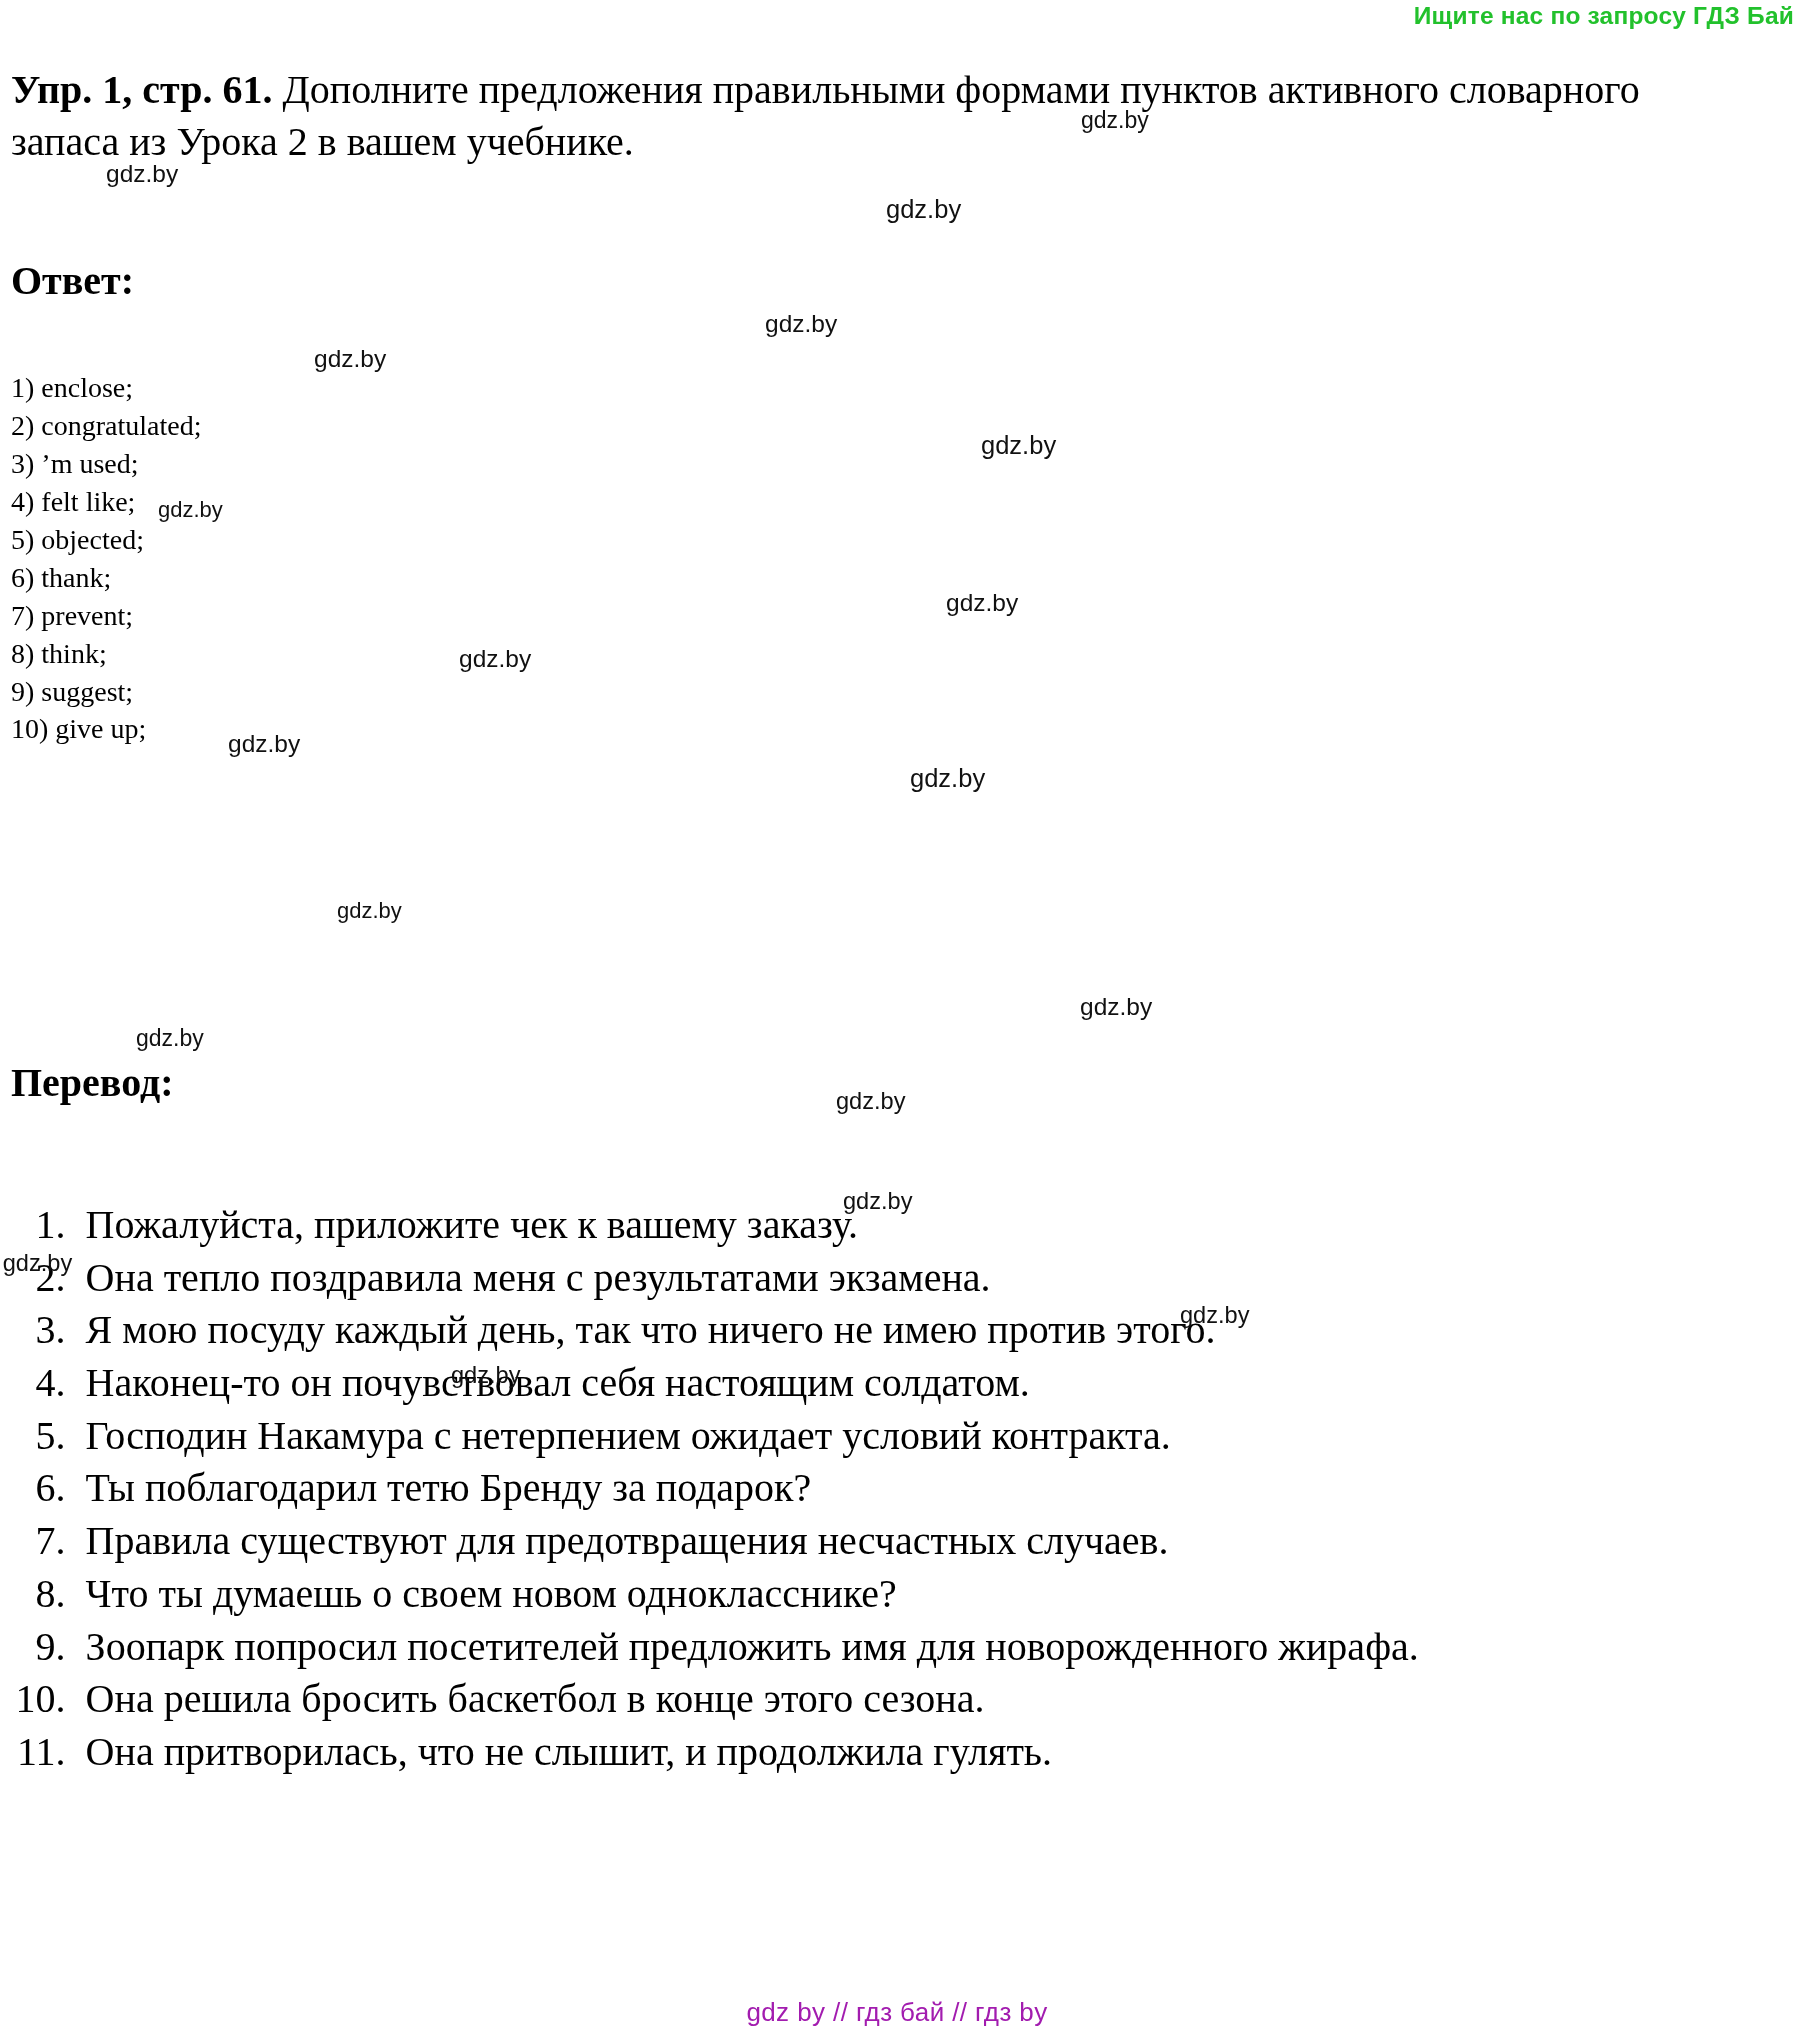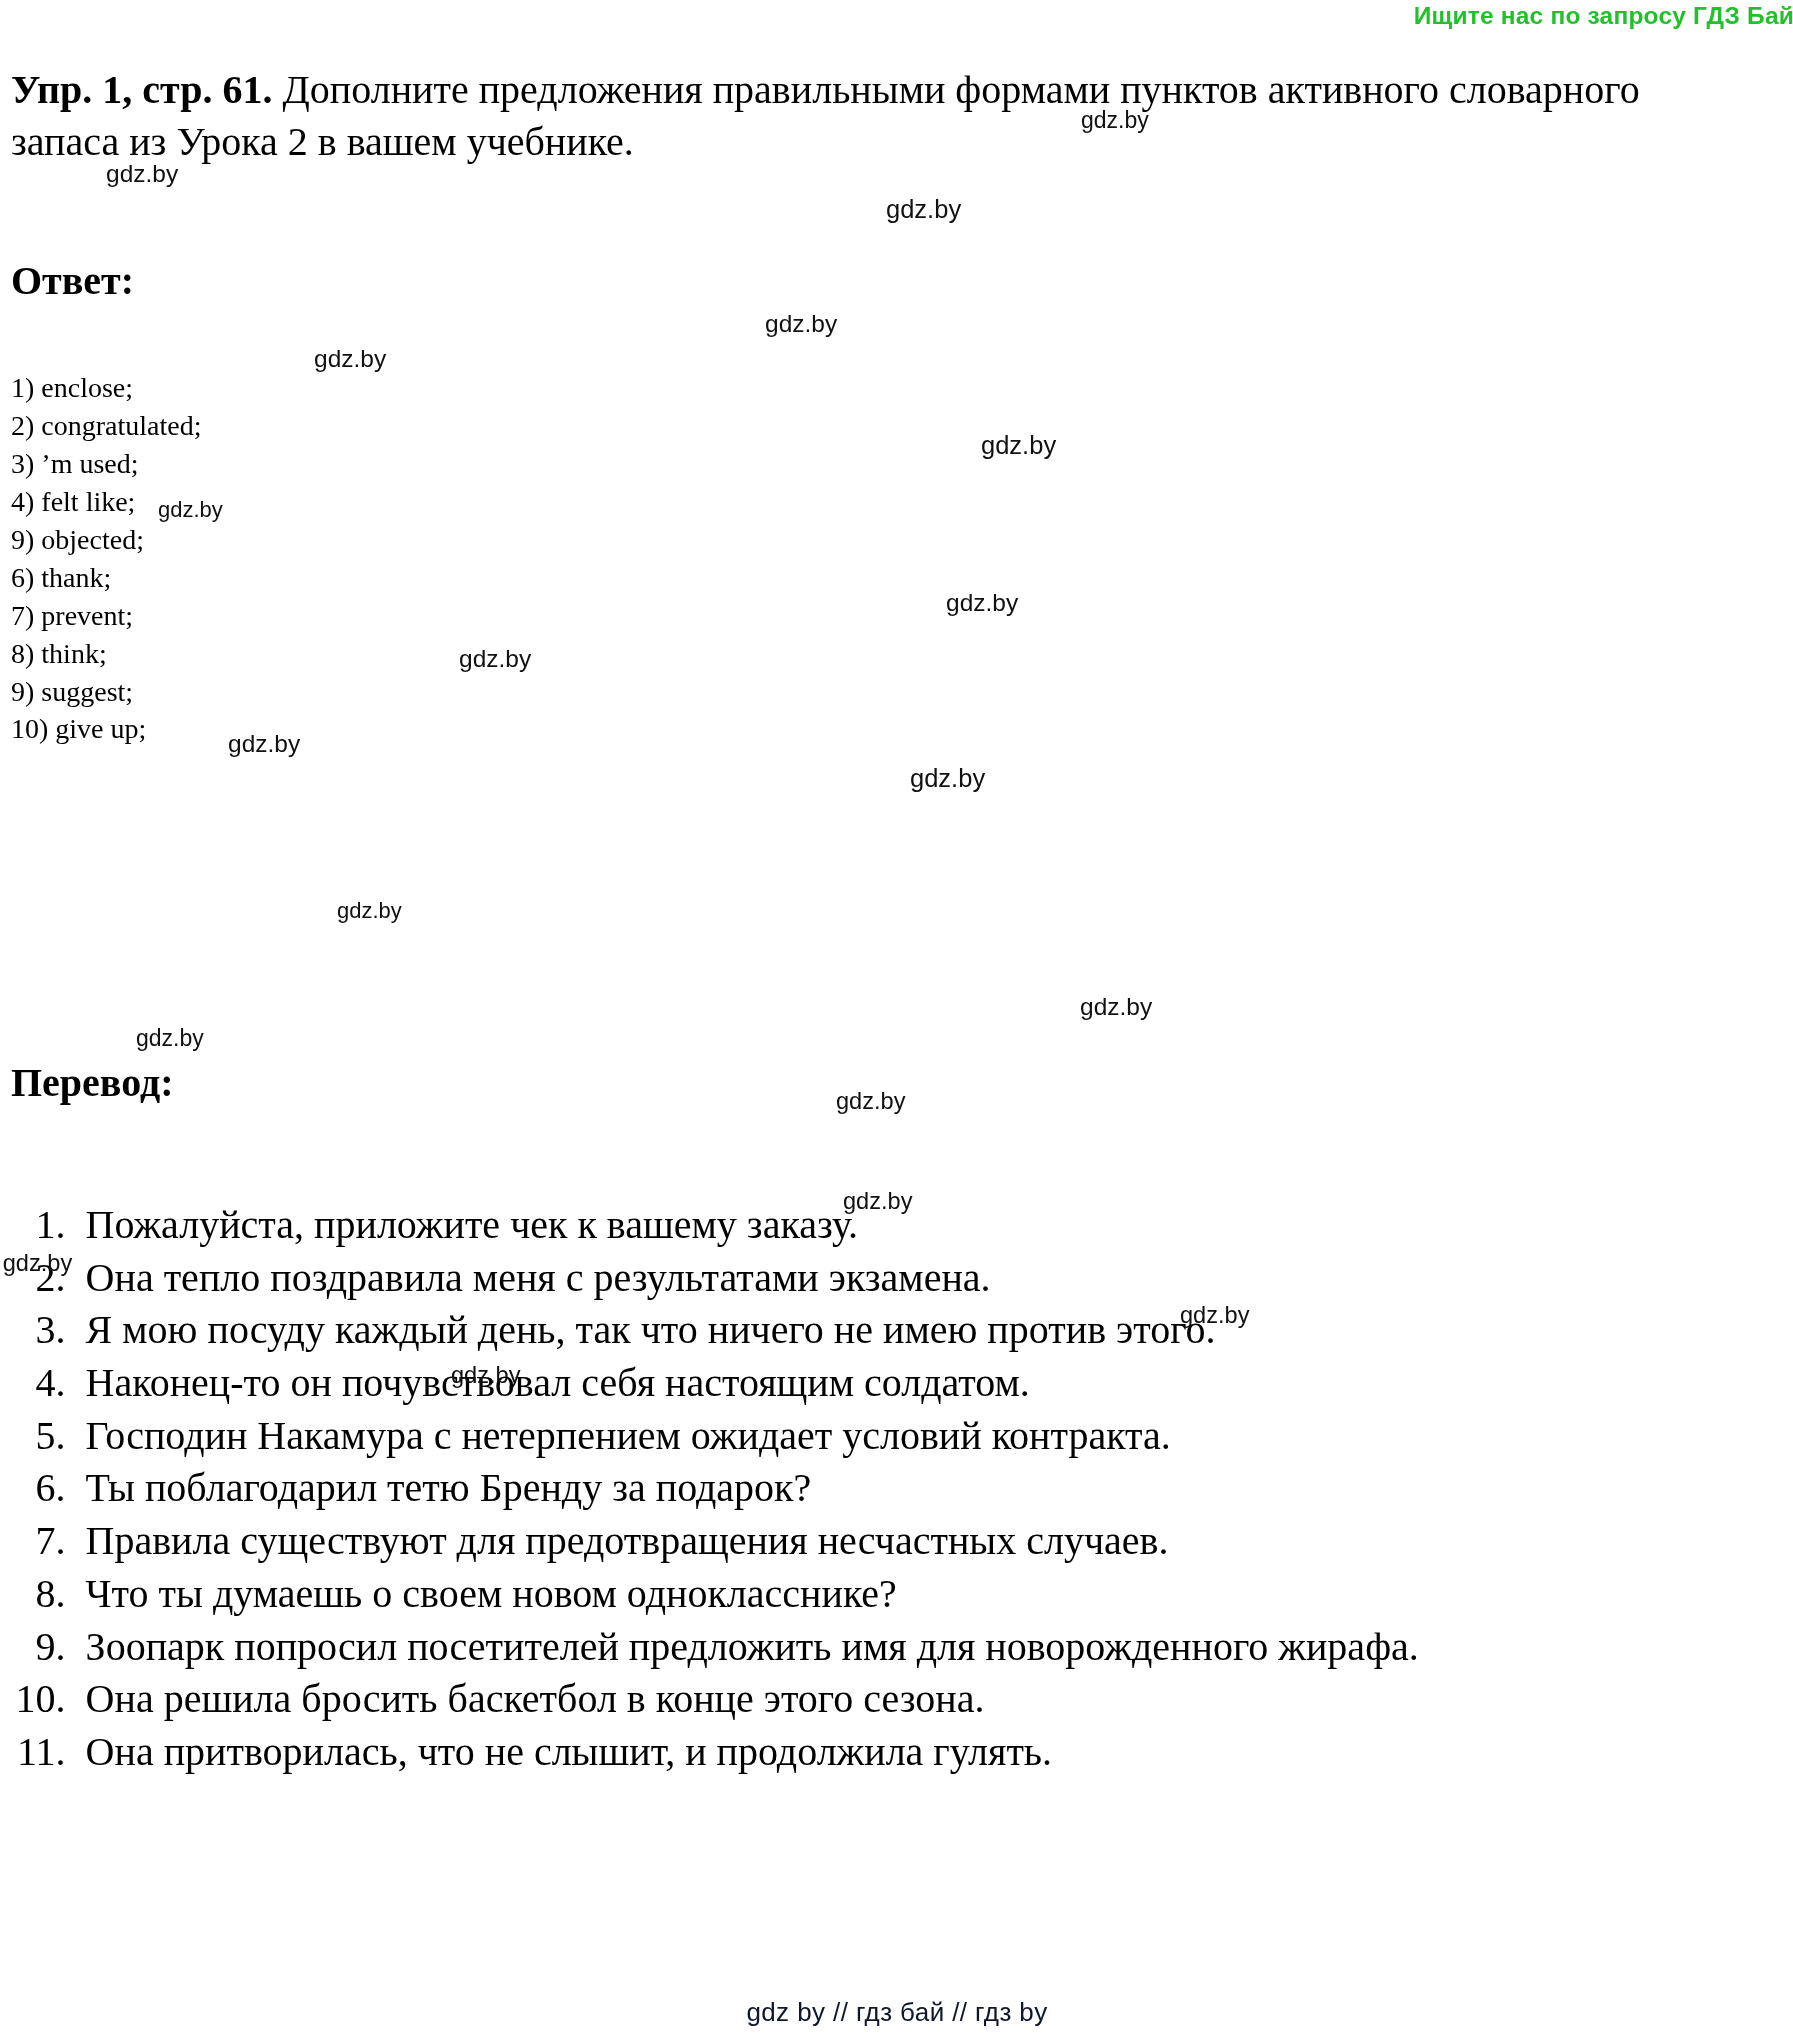--- a/index.html
+++ b/index.html
@@ -91,21 +91,21 @@
 
   
   .footer-links {
     position: absolute;
     top: 1997px;
     left: 0;
     width: 1794px;
     text-align: center;
     font-family: "Liberation Sans", "DejaVu Sans", sans-serif;
     font-size: 26px;
-    color: #0f172a;
+    color: #a21caf;
     letter-spacing: 0.4px;
   }
 
   
   .wm {
     position: absolute;
     font-family: "Liberation Sans", "DejaVu Sans", sans-serif;
     color: #111111;
     white-space: nowrap;
   }
@@ -121,21 +121,21 @@
     <span class="task-ref">Упр. 1, стр. 61.</span><span> Дополните предложения правильными формами пунктов активного словарного запаса из Урока 2 в вашем учебнике.</span>
   </div>
 
   <div class="section-heading" id="answer-heading">Ответ:</div>
 
   <div class="answers" id="answers-list">
       <div class="answer-row">1) enclose;</div>
       <div class="answer-row">2) congratulated;</div>
       <div class="answer-row">3) ’m used;</div>
       <div class="answer-row">4) felt like;</div>
-      <div class="answer-row">9) objected;</div>
+      <div class="answer-row">5) objected;</div>
       <div class="answer-row">6) thank;</div>
       <div class="answer-row">7) prevent;</div>
       <div class="answer-row">8) think;</div>
       <div class="answer-row">9) suggest;</div>
       <div class="answer-row">10) give up;</div>
     </div>
 
   <div class="section-heading" id="translation-heading">Перевод:</div>
 
   <div class="translations" id="translations-list">

